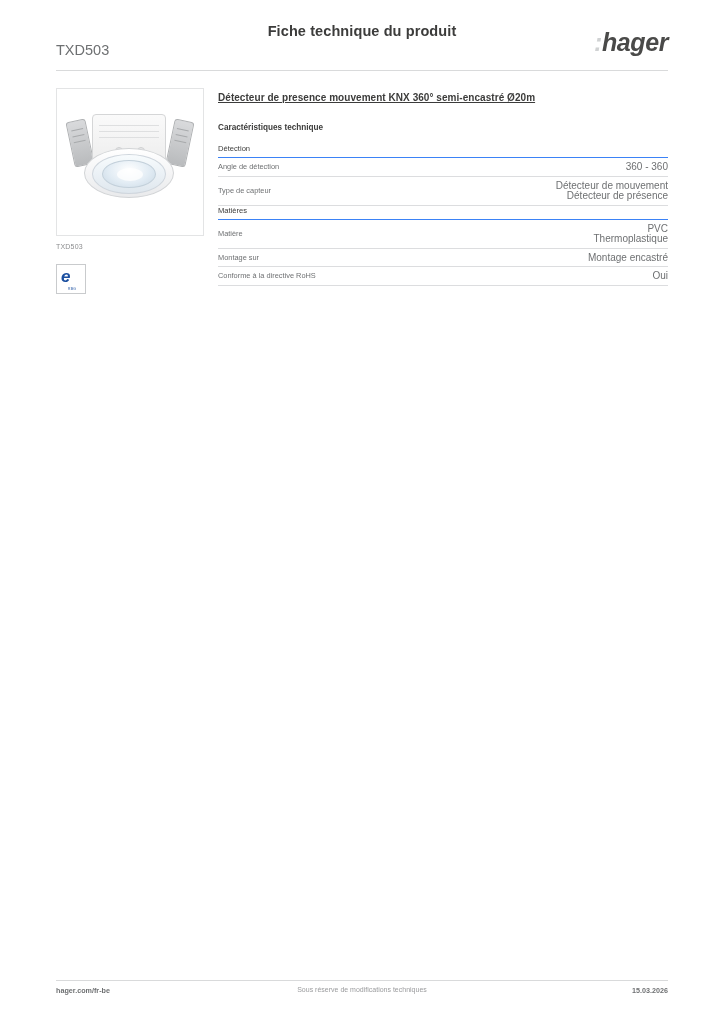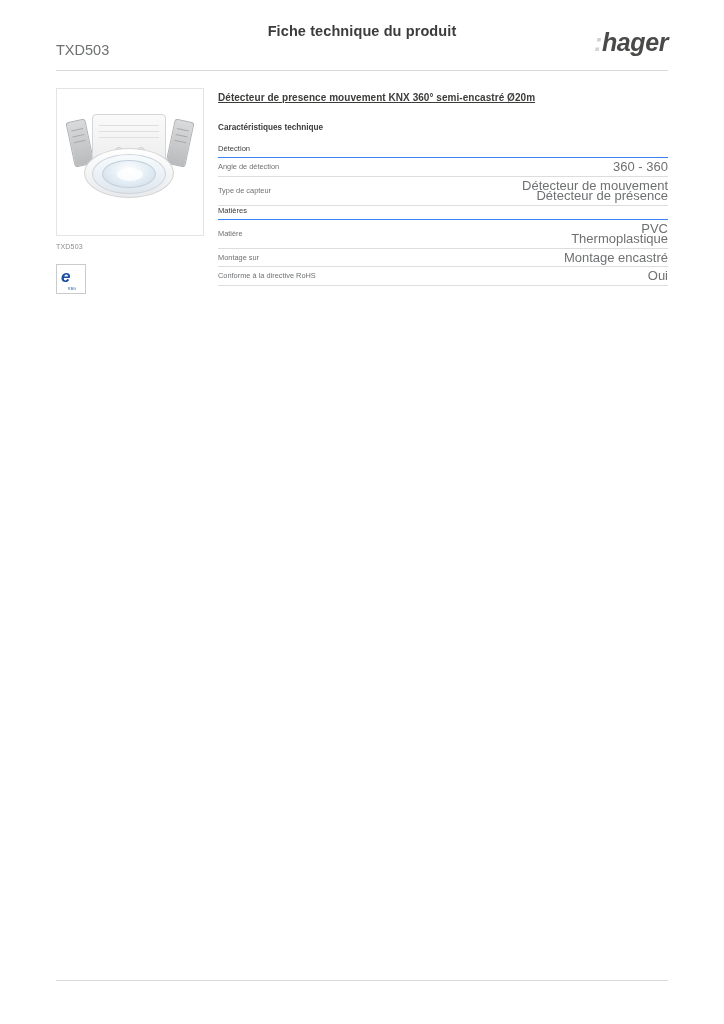--- a/index.html
+++ b/index.html
@@ -255,21 +255,21 @@
     padding: 4px 0 3px 0;
   }
   .spec-label {
     font-size: 7.4px;
     color: #6e7072;
     line-height: 10.5px;
     flex: 0 0 auto;
     padding-right: 12px;
   }
   .spec-value {
-    font-size: 13px;
+    font-size: 10px;
     color: #6e7072;
     line-height: 10.5px;
     text-align: right;
     flex: 1 1 auto;
     white-space: pre-line;
   }
   .group.first { margin-top: 0; }
 
   
   .footer-rule {
@@ -395,14 +395,19 @@
         <div class="group">
           <div class="spec-row">
             <div class="spec-label">Conforme à la directive RoHS</div>
             <div class="spec-value">Oui</div>
           </div>
         </div>
       </div>
   </div>
 
   <div class="footer-rule"></div>
+  <div class="footer">
+    <a class="footer-left" href="#">hager.com/fr-be</a>
+    <div class="footer-center">Sous réserve de modifications techniques</div>
+    <div class="footer-right">15.03.2026</div>
+  </div>
 
 </div>
 
 </body></html>

